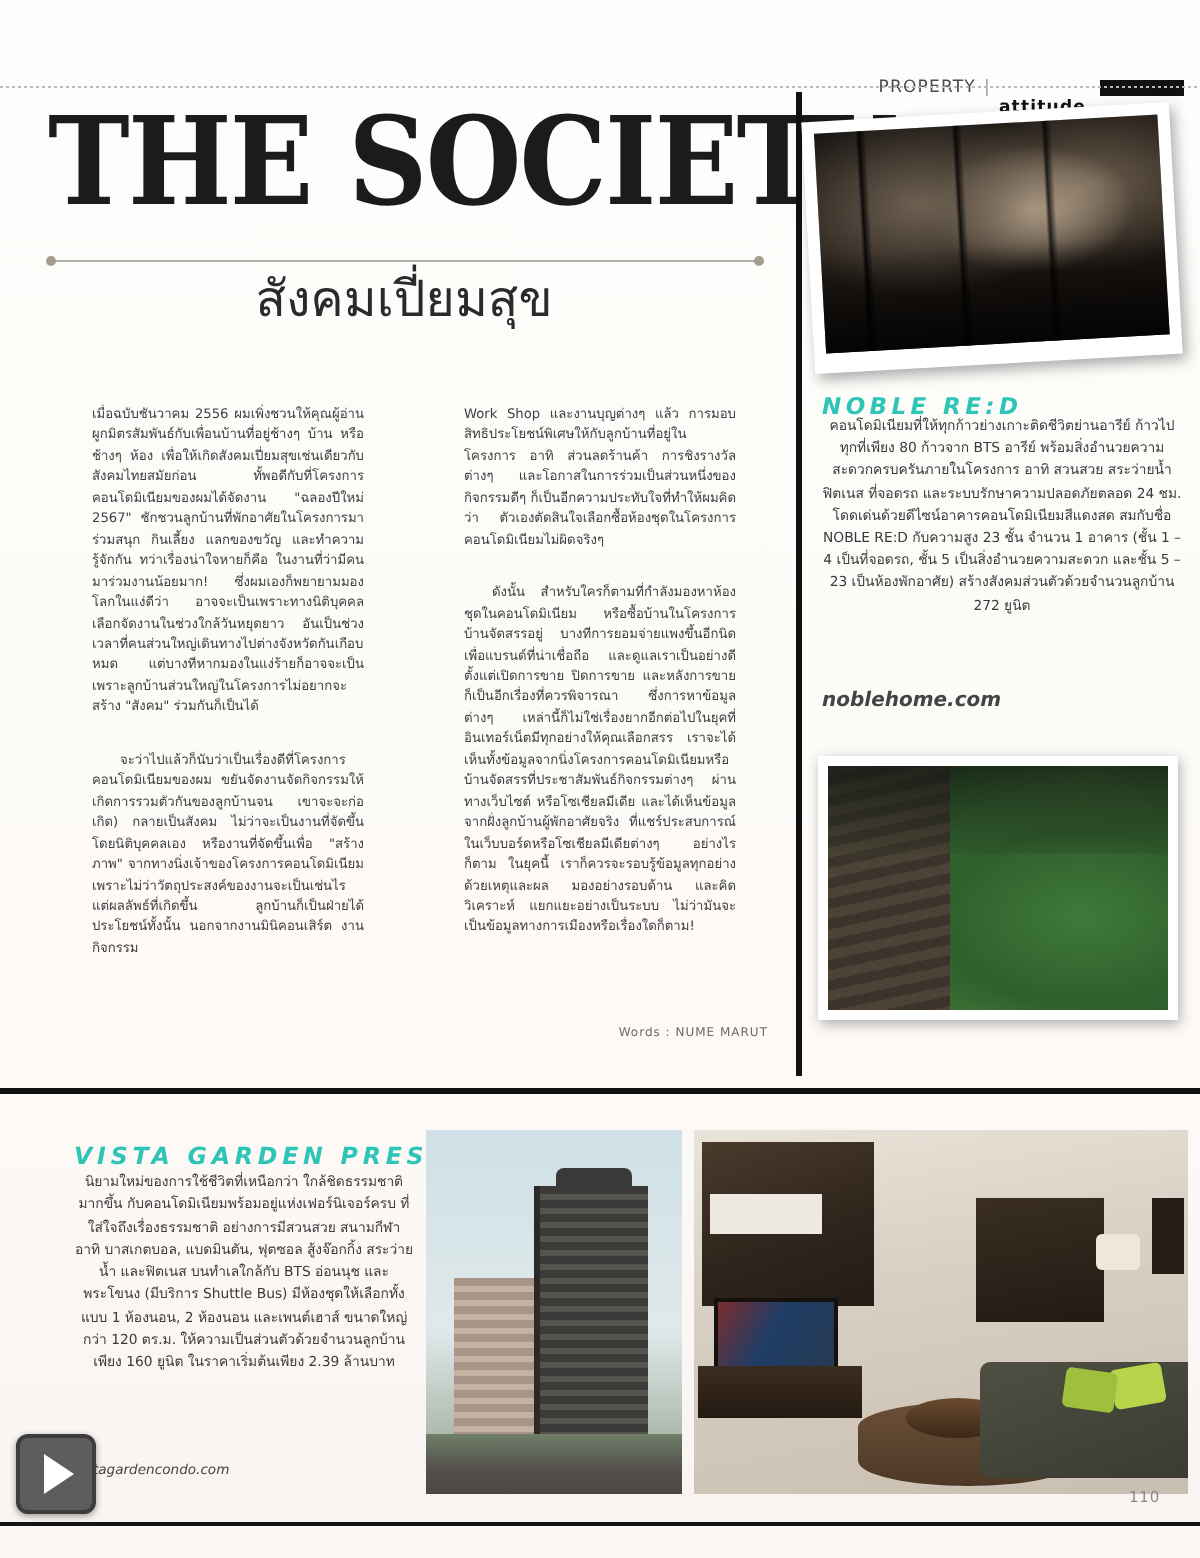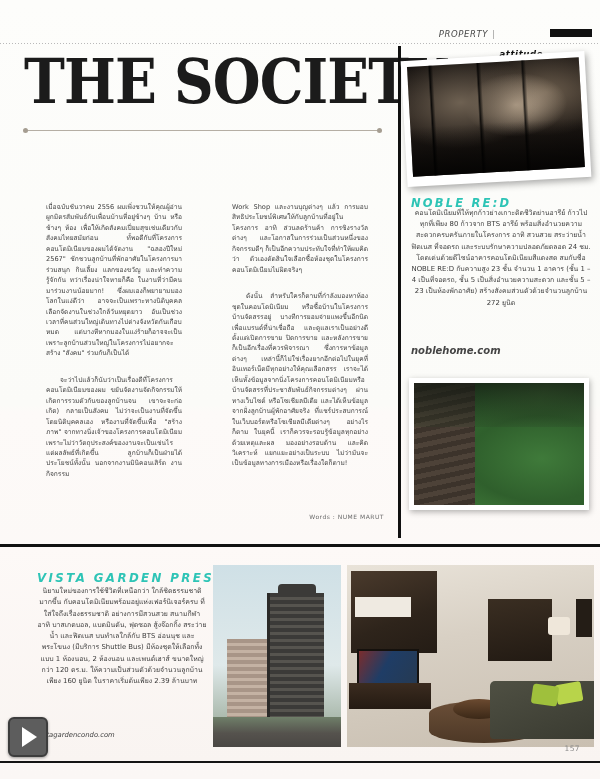--- a/index.html
+++ b/index.html
@@ -14,22 +14,22 @@
     position:absolute;inset:0;
     background:
       linear-gradient(180deg,#fdfdfb 0%,#fbfbf8 52%,#fdfaf8 53%,#fbf7f5 100%);
   }
   
   .runhead{
     position:absolute;left:0;right:0;top:29px;height:16px;
   }
   .runhead-inner{
     position:absolute;right:8px;top:0;
-    display:flex;gap:4px;
-    font-size:8.5px;letter-spacing:.6px;color:#4a4a4a;font-style:italic;
+    display:flex;align-items:center;gap:4px;
+    font-size:8.5px;letter-spacing:.6px;color:#4a4a4a;
   }
   .runhead-inner .bold{font-weight:bold;color:#111;margin-top:20px;}
   .runhead-inner .sep{color:#999;}
   .runhead-bar{
     width:42px;height:8px;background:#111;margin-left:3px;display:inline-block;
   }
   .dotrule{
     position:absolute;left:0;right:0;top:43px;height:1px;
     background-image:linear-gradient(90deg,#b9b9b9 50%,transparent 0);
     background-size:3px 1px;
@@ -269,20 +269,21 @@
       <span>PROPERTY</span>
       <span class="sep">|</span>
       <span class="bold">attitude</span>
       <span class="runhead-bar"></span>
     </div>
   </div>
   <div class="dotrule"></div>
 
   <div class="title">THE SOCIETY</div>
   <div class="title-rule"></div>
+  <div class="subtitle">สังคมเปี่ยมสุข</div>
 
   <div class="vrule"></div>
   <div class="hrule-mid"></div>
   <div class="hrule-bottom"></div>
 
   <div class="polaroid">
     <div class="inner"></div>
   </div>
 
   <div class="col col1">
@@ -324,15 +325,15 @@
     <div class="table"></div>
     <div class="sofa"></div>
     <div class="cushion"></div>
     <div class="cushion b"></div>
   </div>
 
   <div class="playbtn">
     <div class="tri"></div>
   </div>
 
-  <div class="pagenum">157</div>
+  <div class="pagenum">110</div>
 
 </div>
 
 </body></html>

